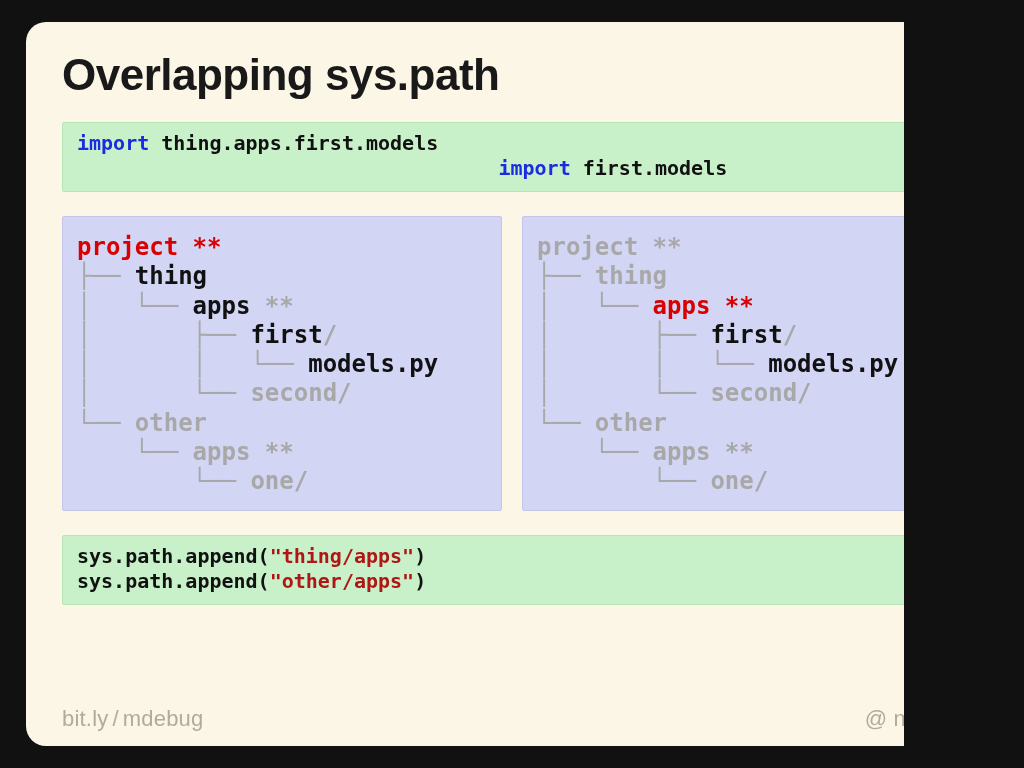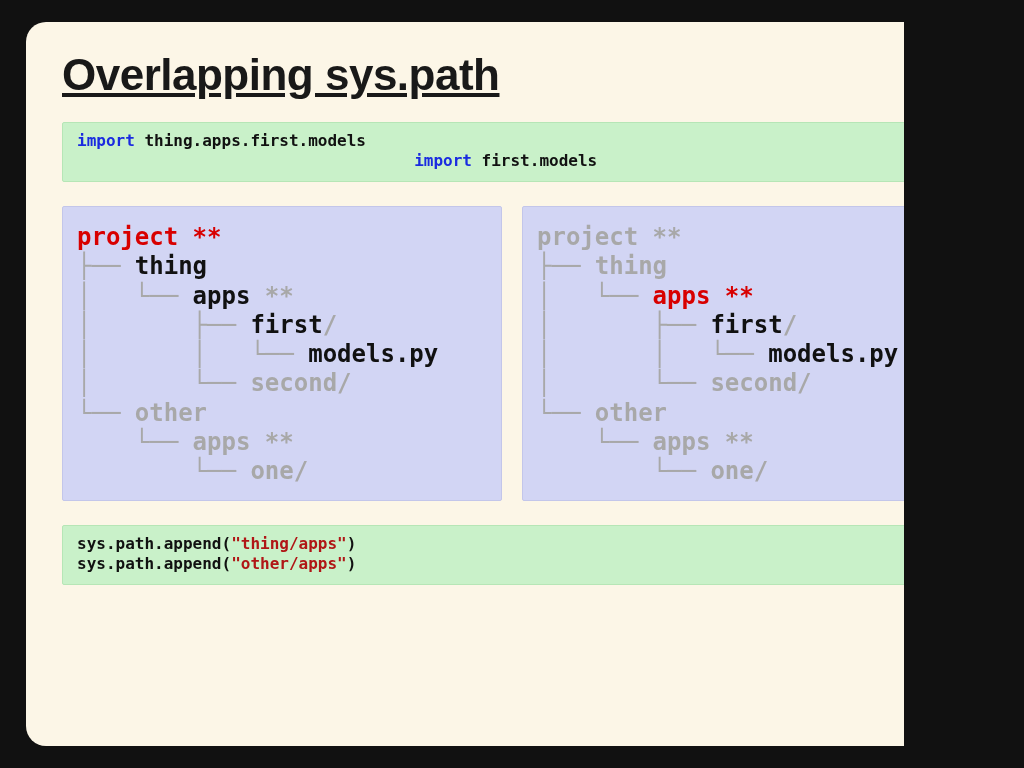--- a/index.html
+++ b/index.html
@@ -35,32 +35,31 @@
     color: #b9b2a1;
     font-size: 18px;
   }
   .pagenum .sep { padding: 0 1px; }
   h1.title {
     margin: 0 0 22px 0;
     font-size: 44px;
     font-weight: 800;
     color: #191919;
     letter-spacing: -0.5px;
-    text-decoration: underline;
   }
   .codeblock {
     background: #c9f1c9;
     border: 1px solid #b6e6b6;
     border-radius: 2px;
     padding: 8px 14px 10px 14px;
     margin: 0 0 24px 0;
   }
   .mono {
     font-family: "DejaVu Sans Mono", Menlo, Consolas, monospace;
-    font-size: 16px;
+    font-size: 20px;
     font-weight: bold;
     line-height: 1.25;
     white-space: pre;
     color: #111;
   }
   .kw   { color: #1a2be0; }
   .str  { color: #b01616; }
   .red  { color: #d80000; }
   .grey { color: #a8a8a8; }
 
@@ -136,15 +135,23 @@
         <div class="mono"><span class="grey">        └── </span><span class="grey">one</span><span class="grey">/</span></div>
       </div>
 
     </div>
 
     <div class="codeblock">
       <div class="mono"><span>sys.path.append(</span><span class="str">"thing/apps"</span><span>)</span></div>
       <div class="mono"><span>sys.path.append(</span><span class="str">"other/apps"</span><span>)</span></div>
     </div>
 
+    <div class="footer">
+      <div>
+        <span>bit.ly</span><span class="sep">/</span><span>mdebug</span>
+      </div>
+      <div>
+        <span>@</span> <span>nedbat</span>
+      </div>
+    </div>
 
   </div>
 </div>
 
 </body></html>

